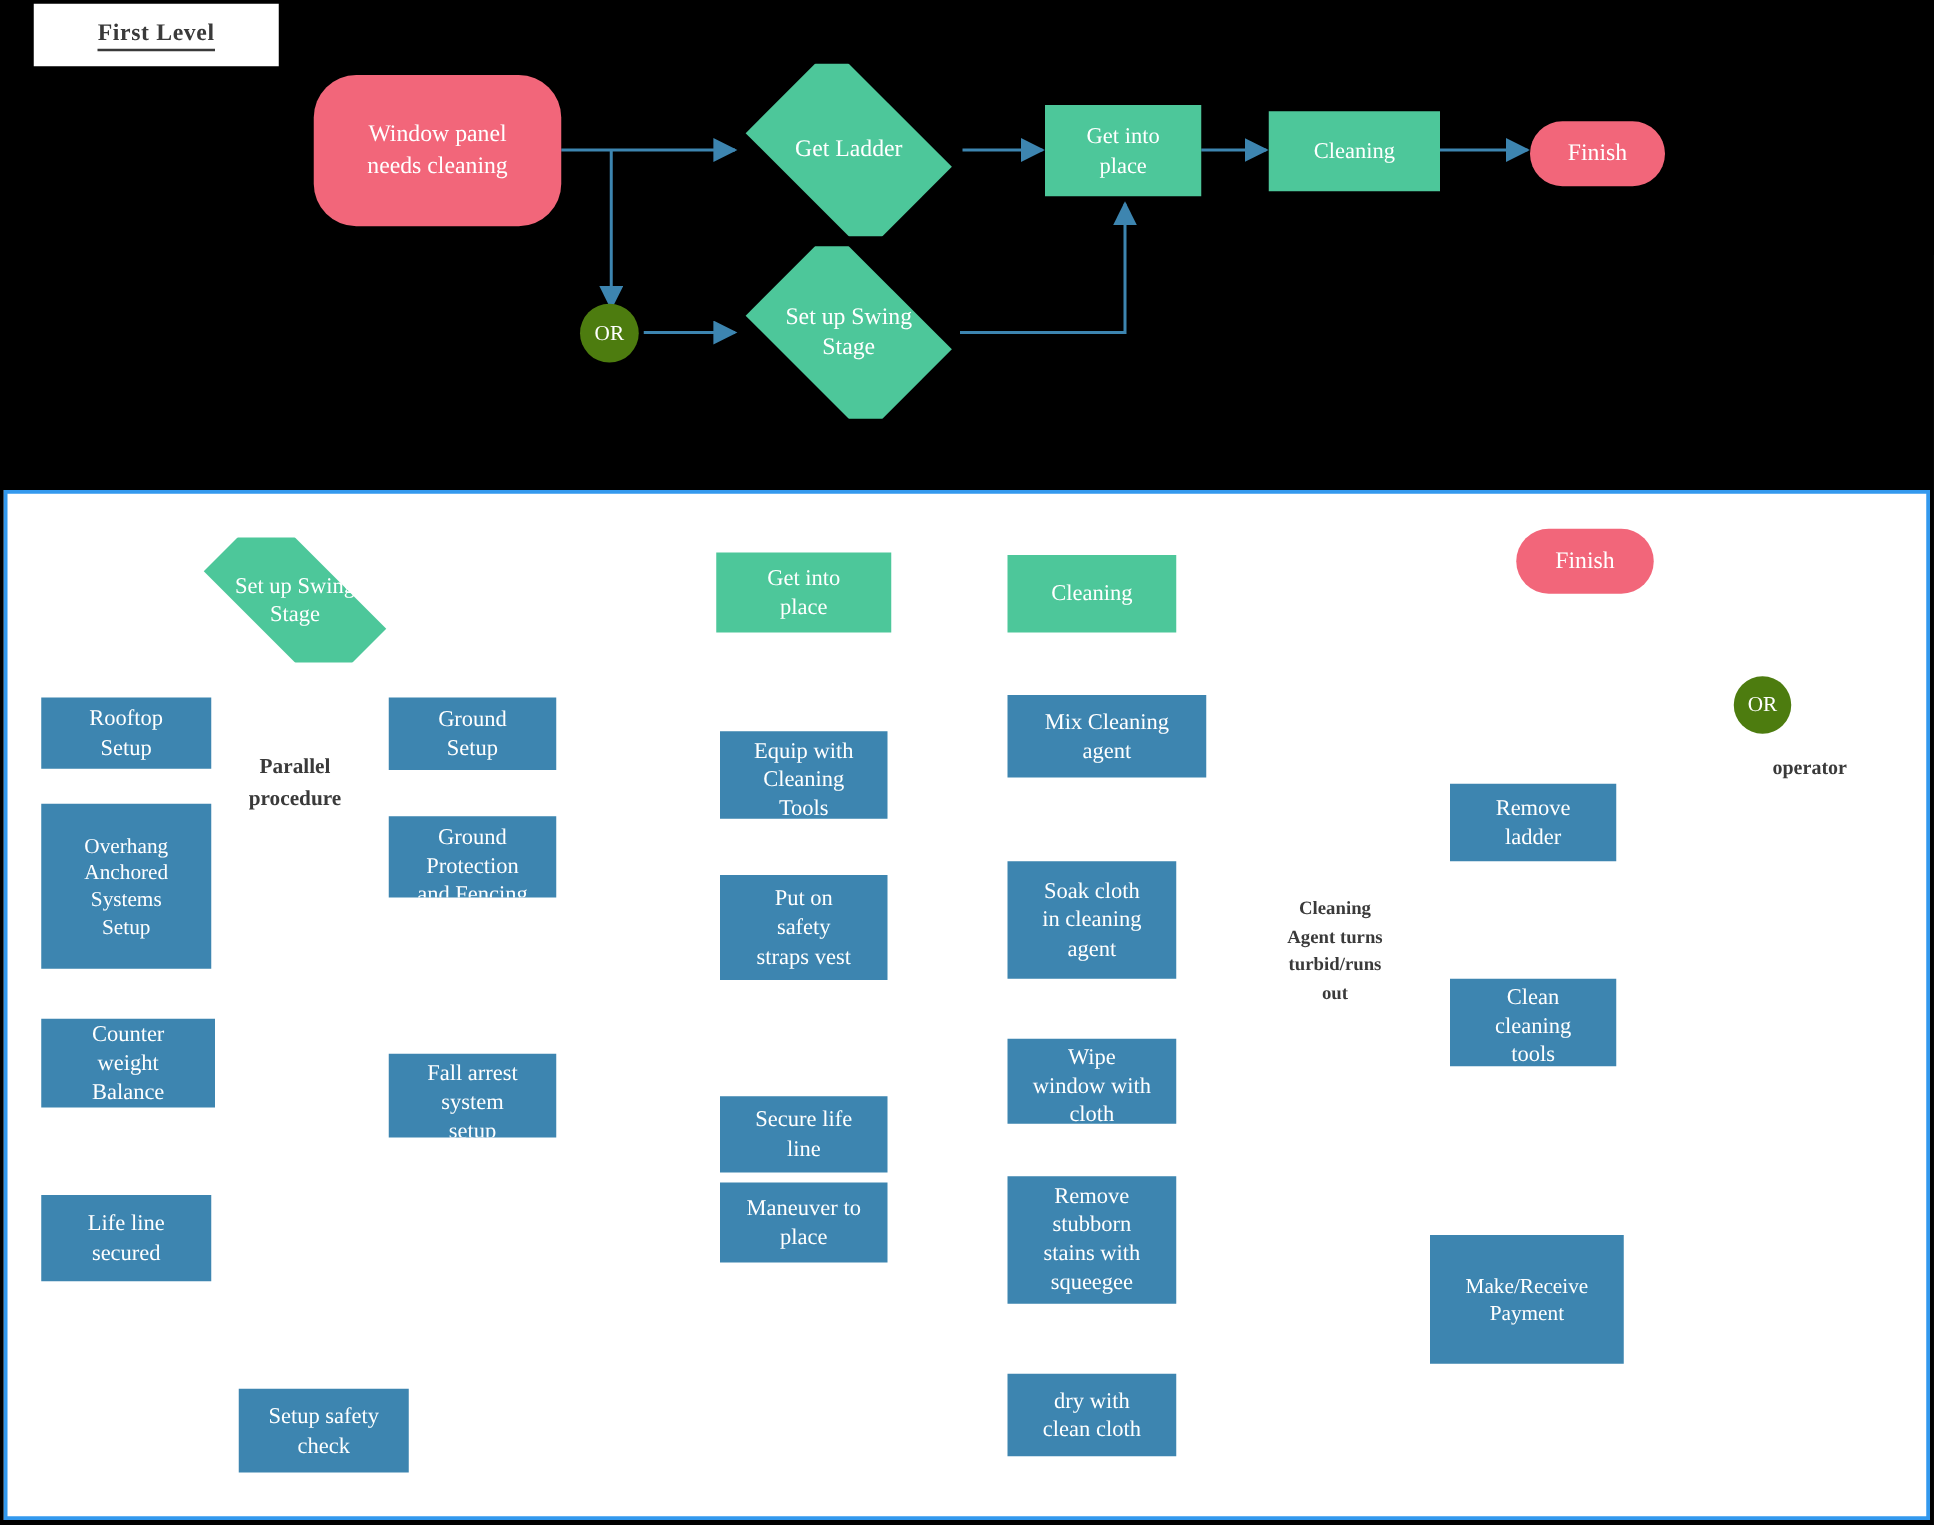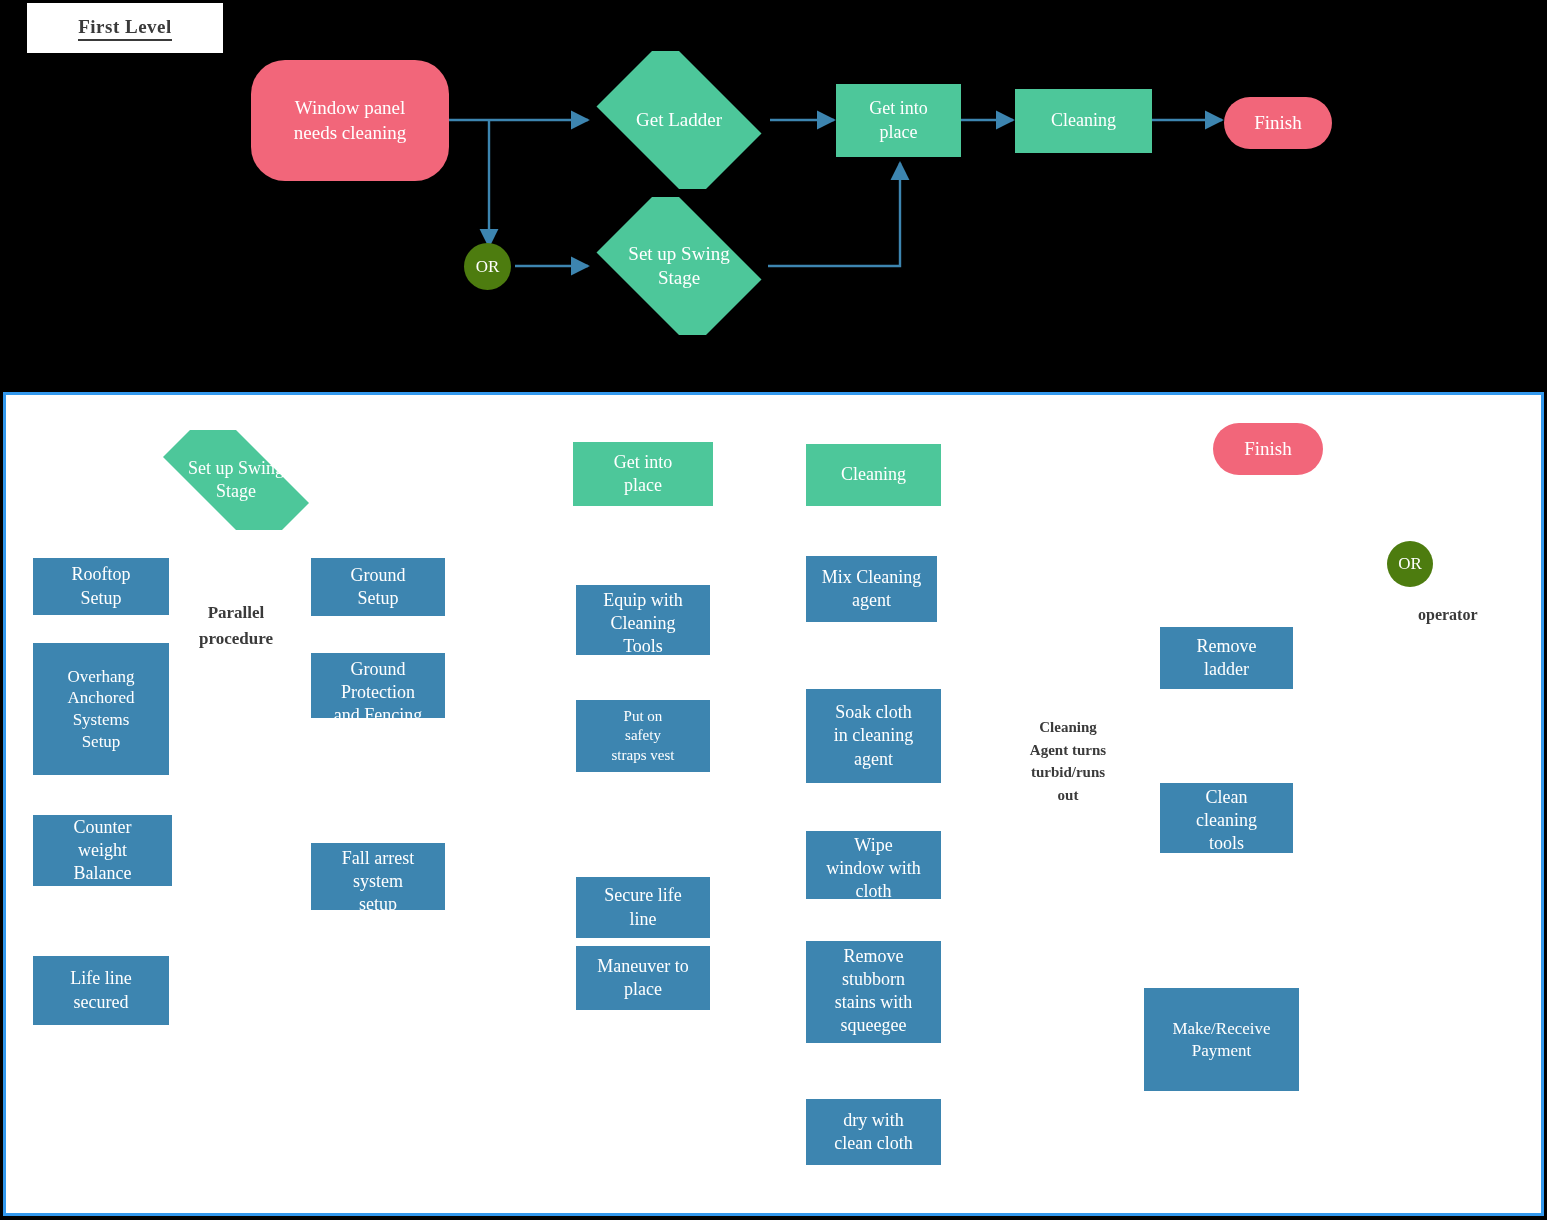--- a/index.html
+++ b/index.html
@@ -183,48 +183,52 @@
     <span style="white-space:pre-line;">Ground
 Protection
 and  Fencing</span>
   </div>
   <div class="node rect" style="left:311px;top:843px;width:134px;height:67px;font-size:18px;align-items:flex-start;padding-top:4px;">
     <span style="white-space:pre-line;">Fall arrest
 system
 setup</span>
   </div>
 
+  <div class="node rect" style="left:191px;top:1111px;width:136px;height:67px;font-size:18px;">
+    <span style="white-space:pre-line;">Setup   safety
+check</span>
+  </div>
 
   <div class="node rect green" style="left:573px;top:442px;width:140px;height:64px;font-size:18px;">
     <span style="white-space:pre-line;">Get  into
 place</span>
   </div>
   <div class="node rect" style="left:576px;top:585px;width:134px;height:70px;font-size:18px;align-items:flex-start;padding-top:4px;">
     <span style="white-space:pre-line;">Equip  with
 Cleaning
 Tools</span>
   </div>
-  <div class="node rect" style="left:576px;top:700px;width:134px;height:72px;font-size:15px;">
+  <div class="node rect" style="left:576px;top:700px;width:134px;height:84px;font-size:18px;">
     <span style="white-space:pre-line;">Put   on
 safety
 straps   vest</span>
   </div>
   <div class="node rect" style="left:576px;top:841px;width:134px;height:61px;font-size:18px;margin-top:36px;">
     <span style="white-space:pre-line;">Secure   life
 line</span>
   </div>
   <div class="node rect" style="left:576px;top:946px;width:134px;height:64px;font-size:18px;">
     <span style="white-space:pre-line;">Maneuver   to
 place</span>
   </div>
 
   <div class="node rect green" style="left:806px;top:444px;width:135px;height:62px;font-size:18px;">
     <span>Cleaning</span>
   </div>
-  <div class="node rect" style="left:806px;top:556px;width:131px;height:66px;font-size:18px;">
+  <div class="node rect" style="left:806px;top:556px;width:159px;height:66px;font-size:18px;">
     <span style="white-space:pre-line;">Mix Cleaning
 agent</span>
   </div>
   <div class="node rect" style="left:806px;top:689px;width:135px;height:94px;font-size:18px;">
     <span style="white-space:pre-line;">Soak  cloth
 in cleaning
 agent</span>
   </div>
   <div class="node rect" style="left:806px;top:819px;width:135px;height:68px;font-size:18px;align-items:flex-start;padding-top:3px;margin-top:12px;">
     <span style="white-space:pre-line;">Wipe

